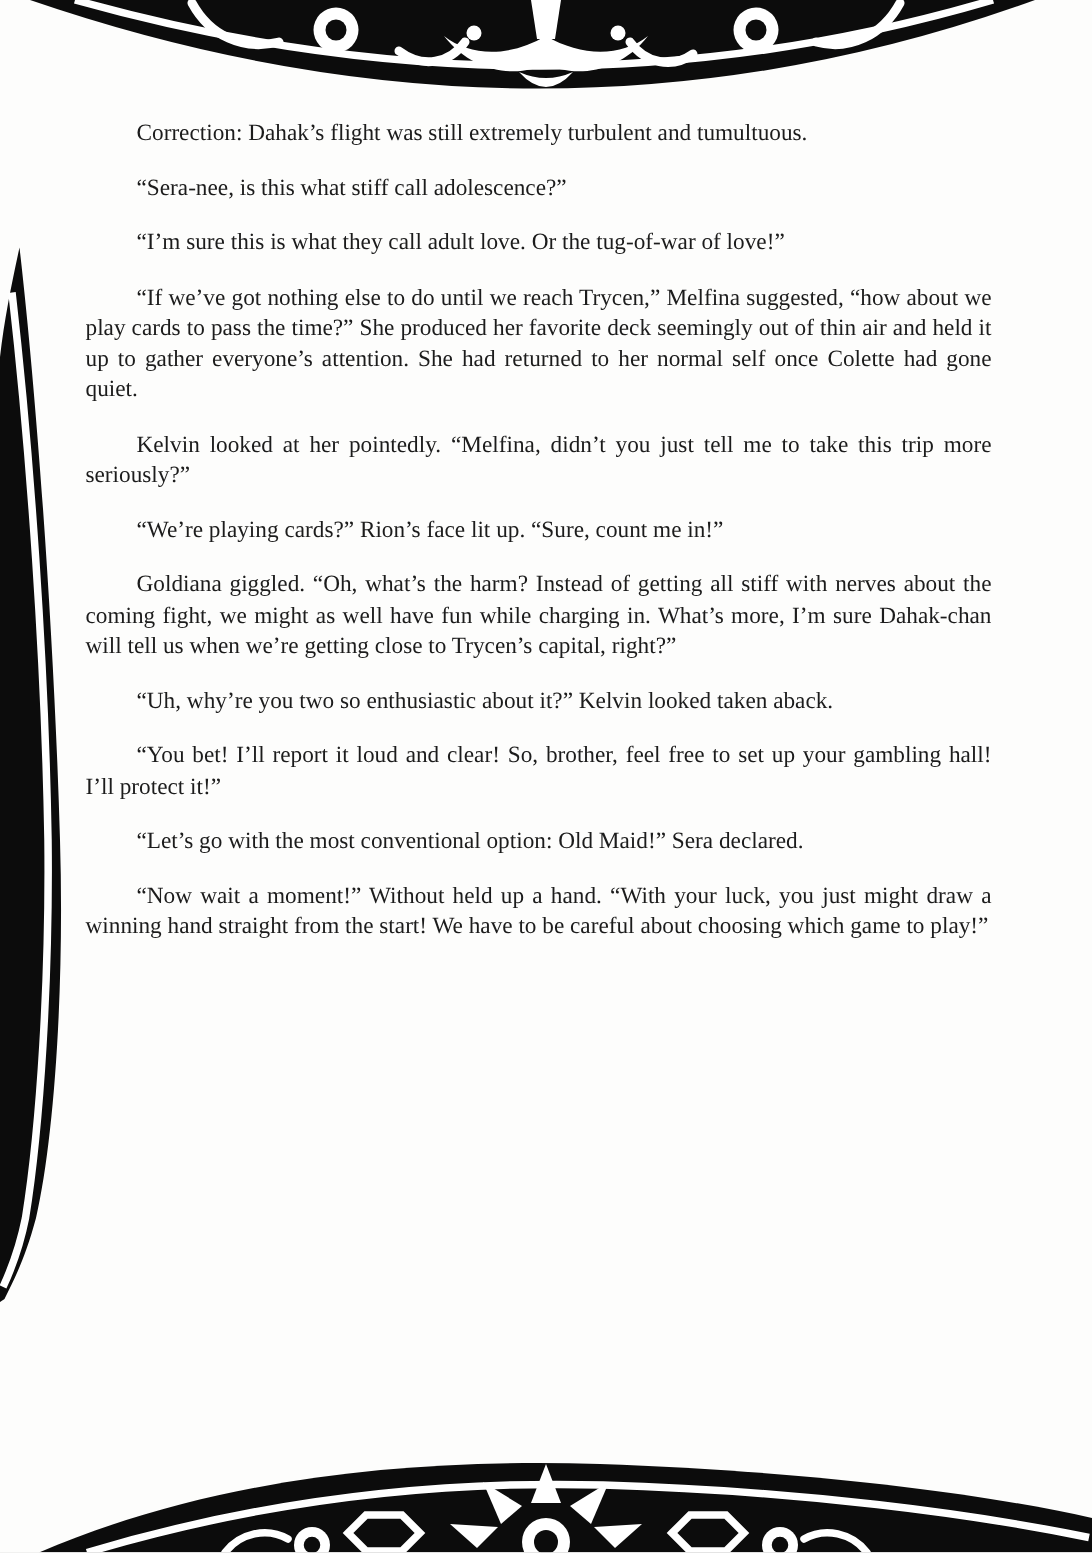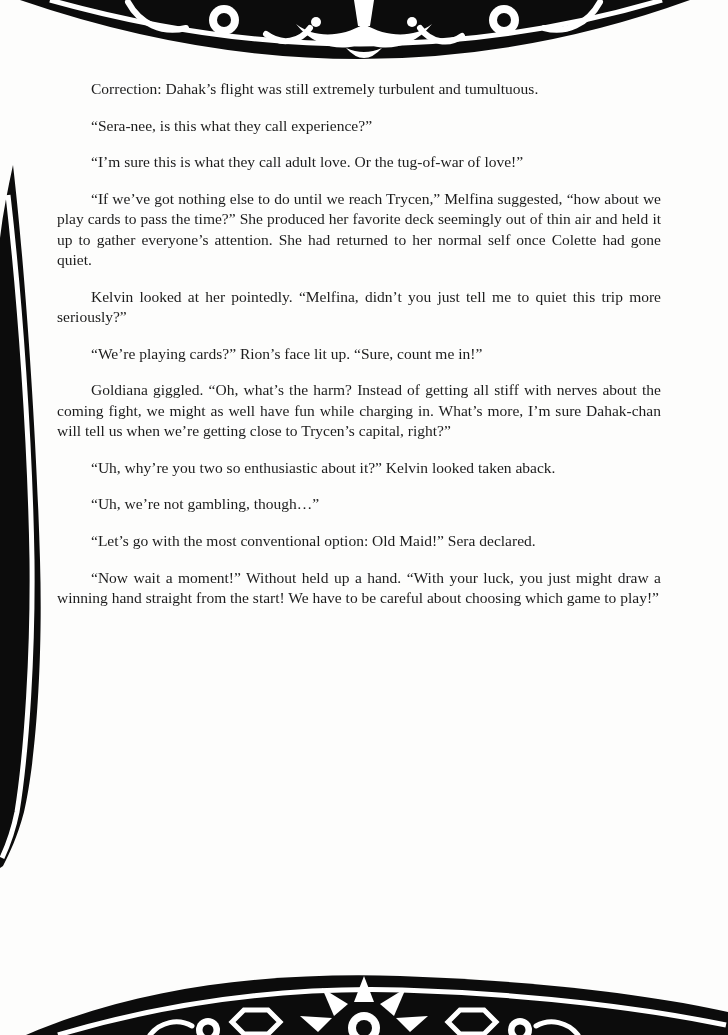--- a/index.html
+++ b/index.html
@@ -63,28 +63,28 @@
     <path d="M 346,48 Q 364,68 382,48 Q 364,56 346,48 Z" fill="#ffffff"></path>
   </svg>
 
   <svg class="ornament left" width="60" height="720" viewBox="0 0 60 720" xmlns="http://www.w3.org/2000/svg">
     <path d="M 13,5 C 24,100 36,260 40,400 C 43,500 36,600 24,652 C 17,678 10,692 3,706 L 0,708 L 0,78 C 3,52 8,28 13,5 Z" fill="#0c0c0c"></path>
     <path d="M 8,35 C 20,140 30,280 32,400 C 33,490 27,590 17,652 C 13,672 8,685 2,698" stroke="#ffffff" stroke-width="5" fill="none"></path>
   </svg>
 
   <div class="text-block">
       <p>Correction: Dahak’s flight was still extremely turbulent and tumultuous.</p>
-      <p>“Sera-nee, is this what they call experience?”</p>
+      <p>“Sera-nee, is this what stiff call adolescence?”</p>
       <p>“I’m sure this is what they call adult love. Or the tug-of-war of love!”</p>
       <p>“If we’ve got nothing else to do until we reach Trycen,” Melfina suggested, “how about we play cards to pass the time?” She produced her favorite deck seemingly out of thin air and held it up to gather everyone’s attention. She had returned to her normal self once Colette had gone quiet.</p>
-      <p>Kelvin looked at her pointedly. “Melfina, didn’t you just tell me to quiet this trip more seriously?”</p>
+      <p>Kelvin looked at her pointedly. “Melfina, didn’t you just tell me to take this trip more seriously?”</p>
       <p>“We’re playing cards?” Rion’s face lit up. “Sure, count me in!”</p>
       <p>Goldiana giggled. “Oh, what’s the harm? Instead of getting all stiff with nerves about the coming fight, we might as well have fun while charging in. What’s more, I’m sure Dahak-chan will tell us when we’re getting close to Trycen’s capital, right?”</p>
       <p>“Uh, why’re you two so enthusiastic about it?” Kelvin looked taken aback.</p>
-      <p>“Uh, we’re not gambling, though…”</p>
+      <p>“You bet! I’ll report it loud and clear! So, brother, feel free to set up your gambling hall! I’ll protect it!”</p>
       <p>“Let’s go with the most conventional option: Old Maid!” Sera declared.</p>
       <p>“Now wait a moment!” Without held up a hand. “With your luck, you just might draw a winning hand straight from the start! We have to be careful about choosing which game to play!”</p>
     </div>
 
   <svg class="ornament bottom" width="728" height="105" viewBox="0 0 728 105" xmlns="http://www.w3.org/2000/svg">
     <path d="M 26,105 C 140,56 270,42 400,46 C 540,51 652,65 728,82 L 728,105 Z" fill="#0c0c0c"></path>
     <path d="M 58,105 C 175,70 290,57 402,60 C 535,64 648,79 726,95" stroke="#ffffff" stroke-width="5" fill="none"></path>
     <g fill="#ffffff">
       <path d="M 364,46 L 374,72 L 354,72 Z"></path>
       <path d="M 322,58 L 348,74 L 334,86 Z"></path>

